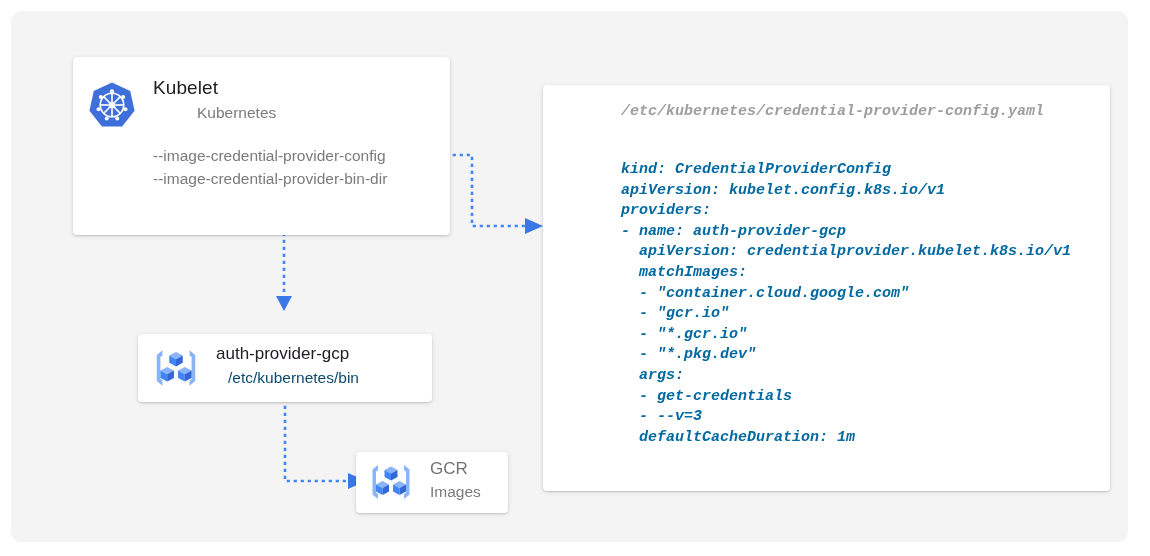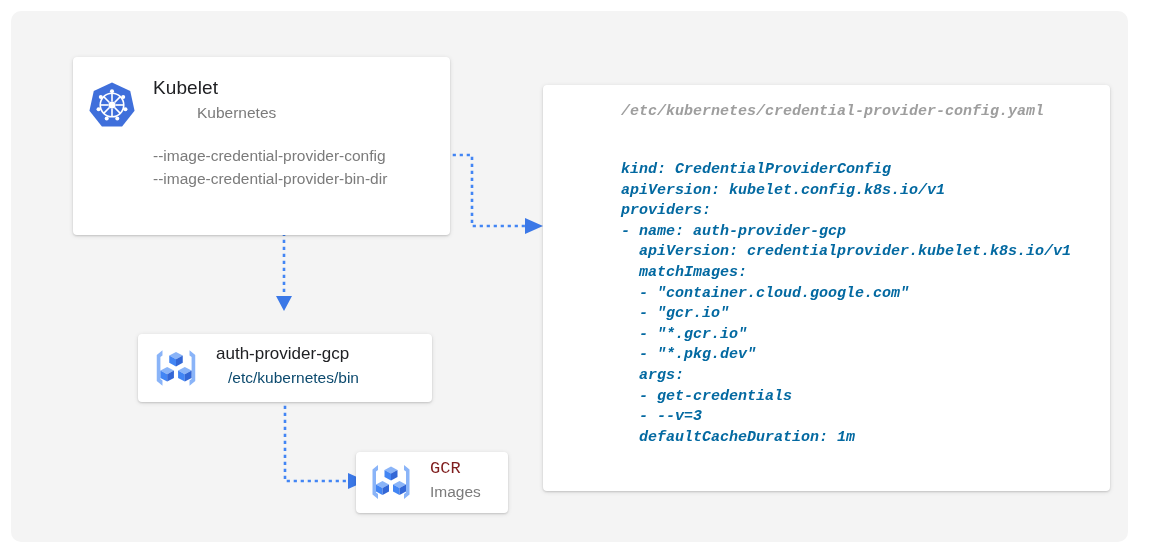--- a/index.html
+++ b/index.html
@@ -133,23 +133,22 @@
     left: 10px;
     top: 5px;
     width: 50px;
     height: 50px;
   }
   #gcr-card .ctitle {
     position: absolute;
     left: 74px;
     top: 7px;
     font-size: 17px;
-    color: #7f1d1d;
-    white-space: nowrap;
-    font-family: Liberation Mono, monospace;
+    color: #737373;
+    white-space: nowrap;
   }
   #gcr-card .csub {
     position: absolute;
     left: 74px;
     top: 31px;
     font-size: 15.5px;
     color: #7b7b7b;
     white-space: nowrap;
   }
 

